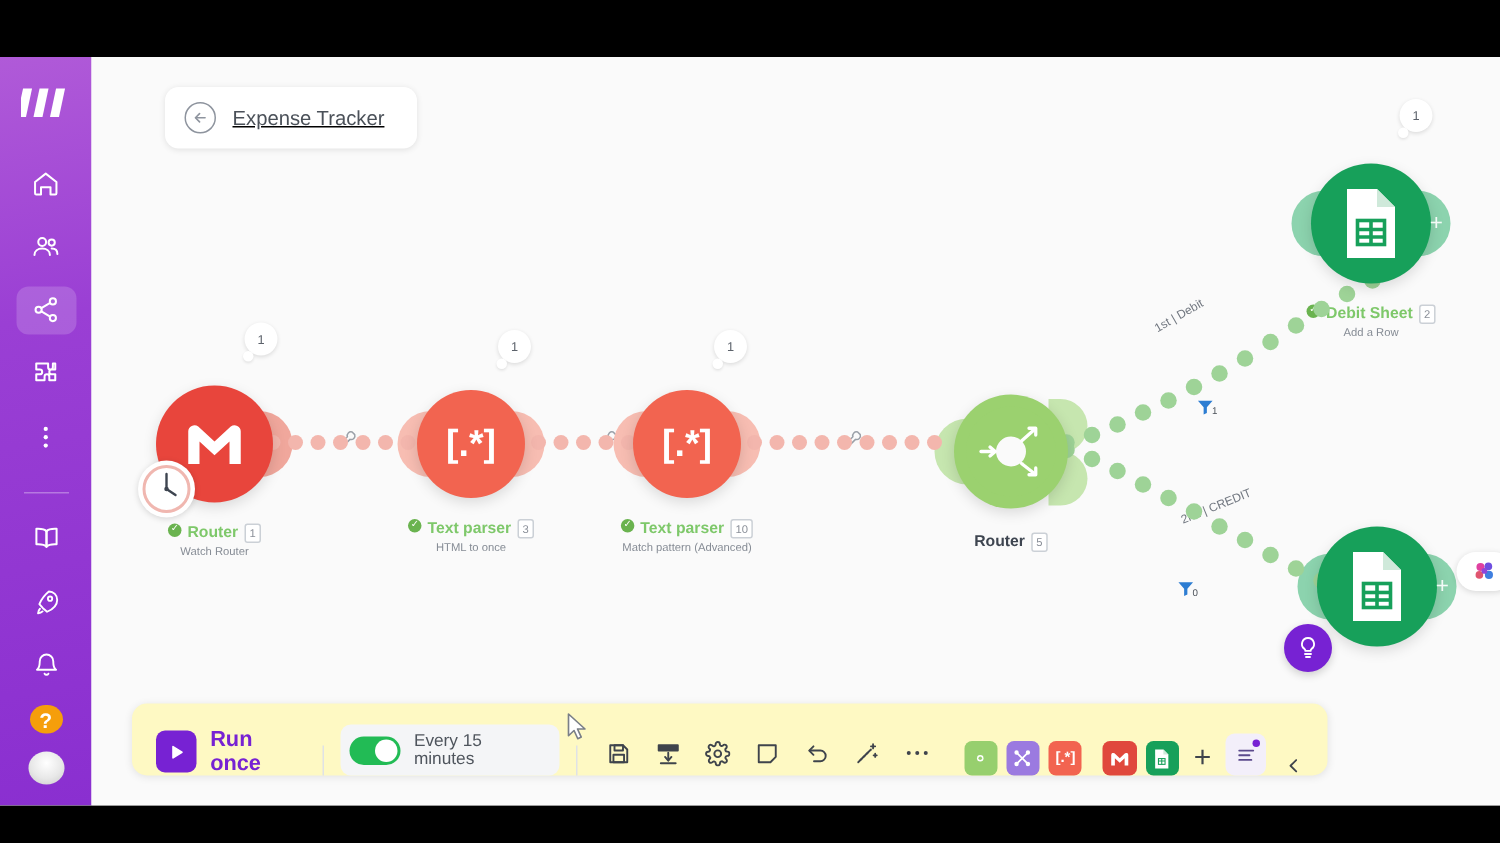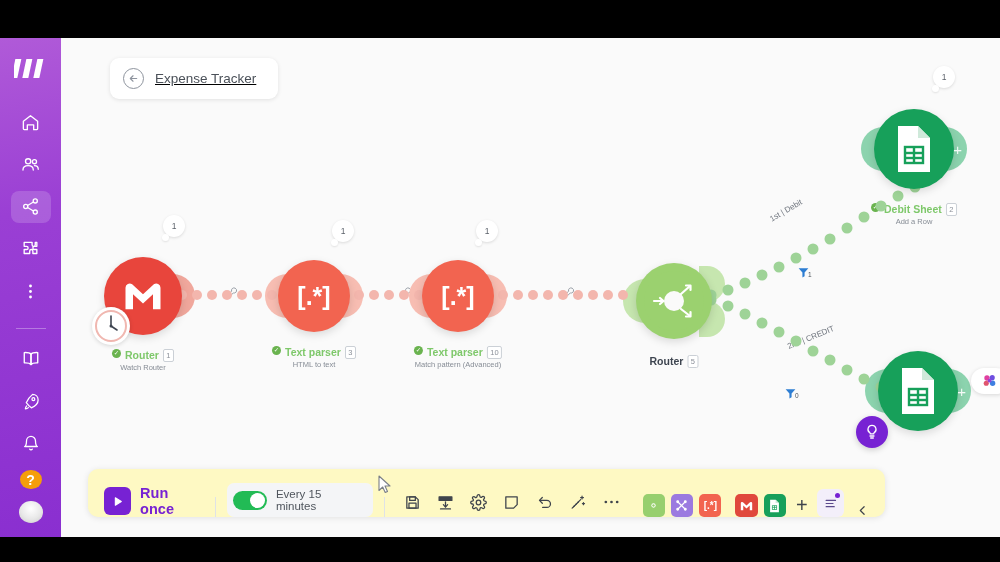--- a/index.html
+++ b/index.html
@@ -435,21 +435,21 @@
             <span style="color:#fff; font-size:25px; font-weight:bold; font-family:'Liberation Sans',sans-serif;">[.*]</span>
           </div>
           <div class="bubble" style="left:54px; top:-40px;">1</div>
         </div>
         <div class="node-label" style="top:86px;">
           <div class="lbl-row">
             <span class="chk">✓</span>
             <span class="lbl-name red">Text parser</span>
             <span class="lbl-badge">3</span>
           </div>
-          <div class="lbl-sub">HTML to text</div>
+          <div class="lbl-sub">HTML to once</div>
         </div>
       </div>
 
       <div class="node" style="left:361px; top:222px;">
         <div style="position:relative; width:72px; height:72px;">
           <div class="lobe left" style="background:#f7bdb2;"></div>
           <div class="lobe right" style="background:#f7bdb2;"></div>
           <div class="node-circle" style="width:72px; height:72px; background:#f26450;">
             <span style="color:#fff; font-size:25px; font-weight:bold; font-family:'Liberation Sans',sans-serif;">[.*]</span>
           </div>

